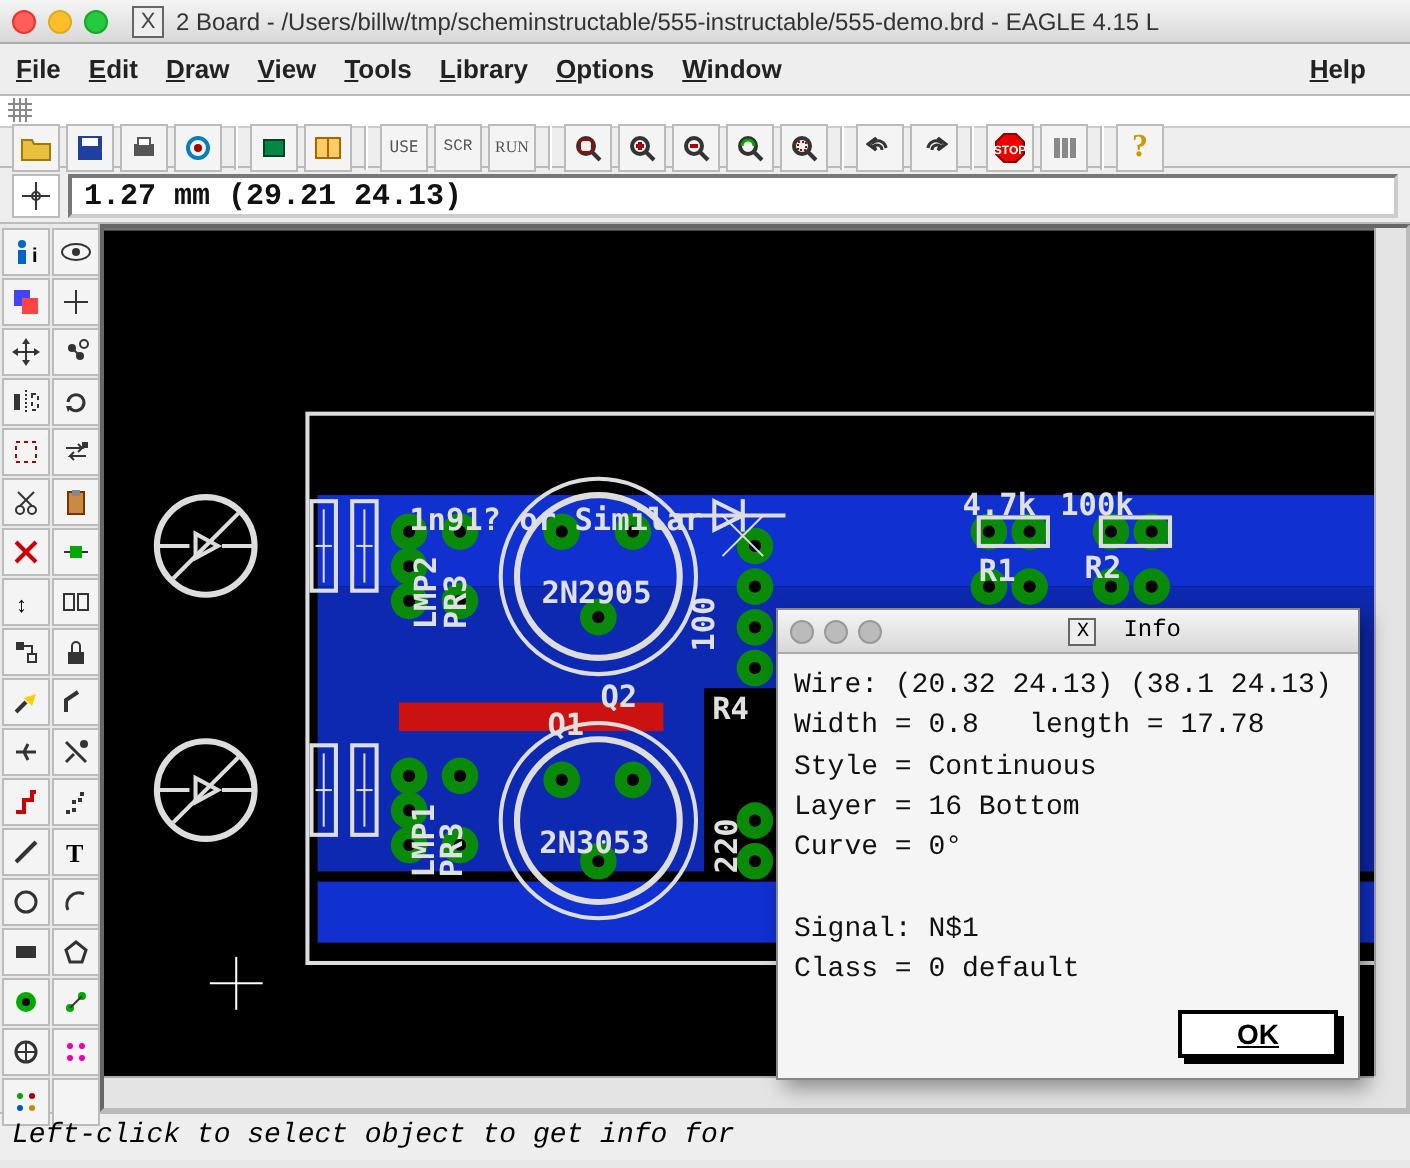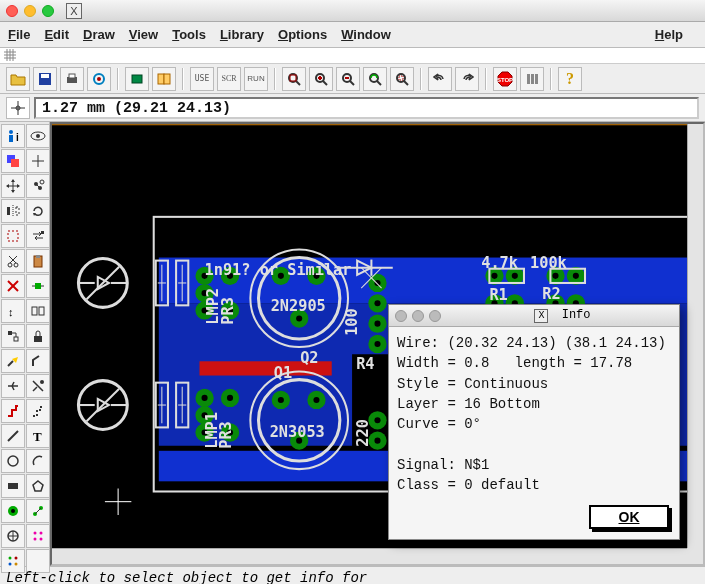--- a/index.html
+++ b/index.html
@@ -40,21 +40,21 @@
   border-bottom: 1px solid #bbb;
   display: flex;
   align-items: center;
   padding: 12px 8px;
   font-size: 13px;
 }
 .menubar span { margin-right: 14px; font-weight:bold; color:#222; }
 .menubar span u { text-decoration: underline; }
 .menubar .spacer { flex:1; }
 .toolbar {
-  height: 30px;
+  height: 20px;
   background: #eee;
   border-bottom: 1px solid #bbb;
   display: flex;
   align-items: center;
   padding: 2px 6px;
   gap: 3px;
 }
 .tbtn {
   width: 24px; height: 24px;
   background: #f4f4f4;
@@ -113,21 +113,21 @@
 .pbtn {
   width: 24px; height: 24px;
   background: #f4f4f4;
   border: 1px solid #bbb;
   display:flex; align-items:center; justify-content:center;
   font-size: 11px;
 }
 .canvas-wrap {
   flex: 1;
   position: relative;
-  background: #a16207;
+  background: #737373;
   border: 2px inset #bbb;
 }
 .canvas {
   width: 100%; height: 100%;
 }
 .scrollbar-v {
   position:absolute; right:0; top:0; bottom:16px; width:16px;
   background:#e4e4e4; border-left:1px solid #aaa;
 }
 .scrollbar-h {
@@ -198,20 +198,21 @@
 }
 </style>
 </head>
 <body>
 
 <div class="titlebar">
   <span class="winctl red"></span>
   <span class="winctl yel"></span>
   <span class="winctl grn"></span>
   <span class="xicon">X</span>
+  <span class="title">2 Board - /Users/billw/tmp/scheminstructable/555-instructable/555-demo.brd - EAGLE 4.15 L</span>
 </div>
 
 <div class="menubar">
   <span><u>F</u>ile</span>
   <span><u>E</u>dit</span>
   <span><u>D</u>raw</span>
   <span><u>V</u>iew</span>
   <span><u>T</u>ools</span>
   <span><u>L</u>ibrary</span>
   <span><u>O</u>ptions</span>
@@ -264,22 +265,22 @@
       </svg>
     </div>
   <div class="tbtn">
       <svg width="14" height="14">
         <rect x="1" y="2" width="6" height="10" fill="#fc6" stroke="#a60"></rect>
         <rect x="7" y="2" width="6" height="10" fill="#fc6" stroke="#a60"></rect>
       </svg>
     </div>
   <div class="tsep"></div>
   <div class="tbtn" style="font-family:monospace;font-size:8px;color:#555">USE</div>
-  <div class="tbtn" style="font-family:Liberation Serif, serif;font-size:8px;color:#555">SCR</div>
-  <div class="tbtn" style="font-family:Liberation Sans, sans-serif;font-size:8px;color:#555">RUN</div>
+  <div class="tbtn" style="font-family:Liberation Mono, monospace;font-size:8px;color:#555">SCR</div>
+  <div class="tbtn" style="font-family:Liberation Serif, serif;font-size:8px;color:#555">RUN</div>
   <div class="tsep"></div>
   <div class="tbtn">
       <svg width="14" height="14">
         <circle cx="6" cy="6" r="4" fill="none" stroke="#333" stroke-width="2"></circle>
         <line x1="9" y1="9" x2="13" y2="13" stroke="#333" stroke-width="2"></line>
         <rect x="3" y="3" width="6" height="6" fill="none" stroke="#a00"></rect>
       </svg>
     </div>
   <div class="tbtn">
       <svg width="14" height="14">

